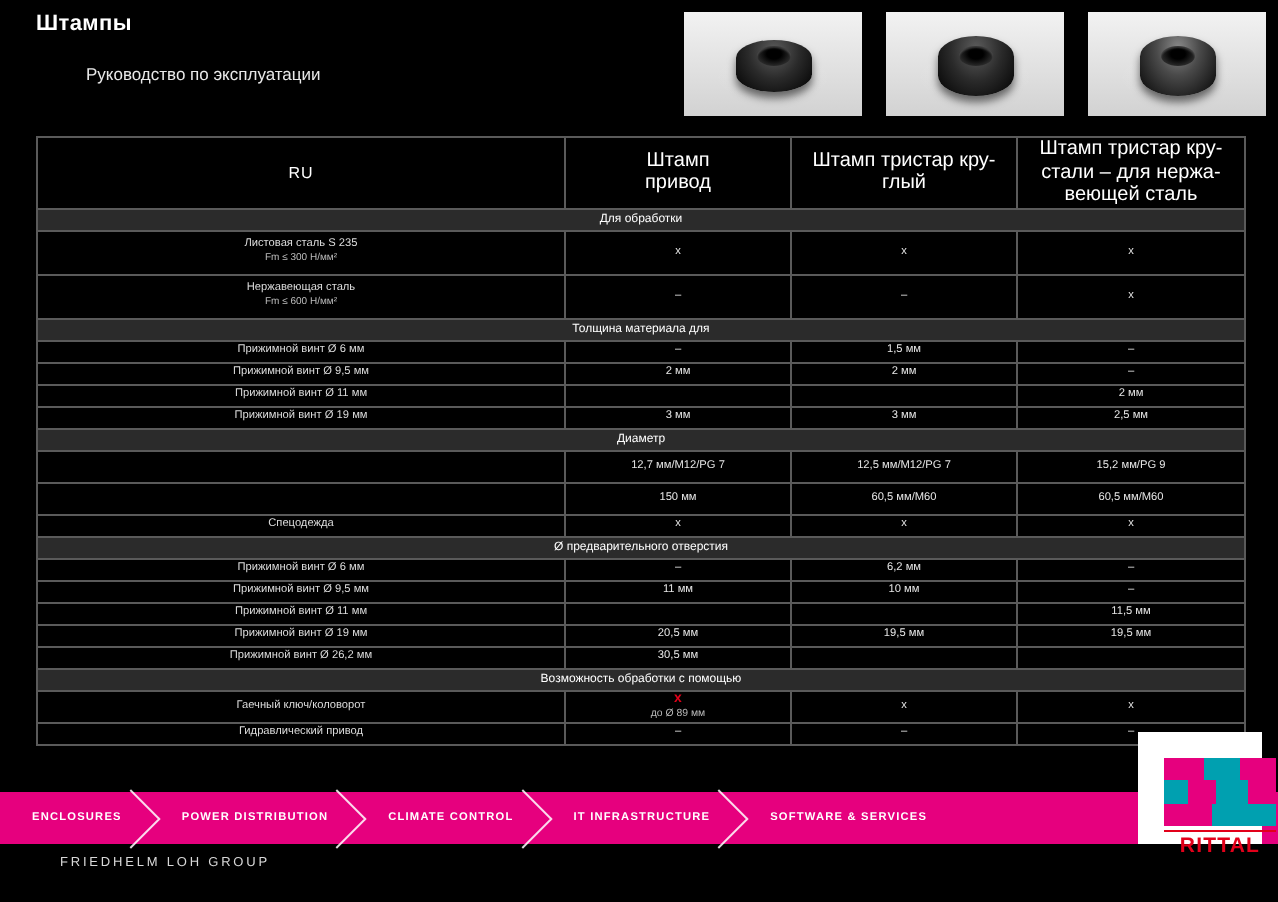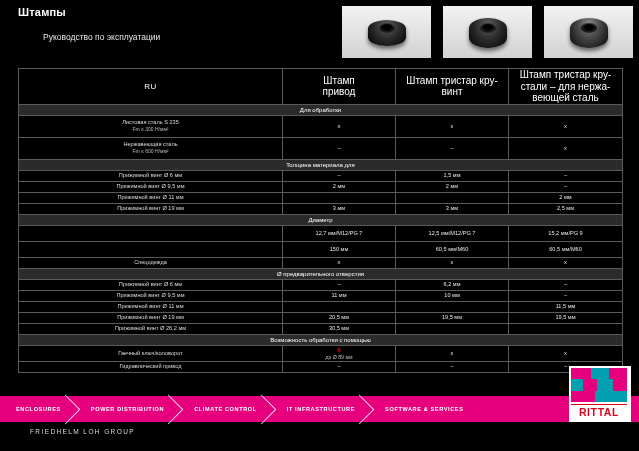--- a/index.html
+++ b/index.html
@@ -213,21 +213,21 @@
   .nav-item:last-child::after { display: none; }
 
   
   .logo {
     position: absolute;
     right: 8px;
     top: 366px;
     width: 62px;
     height: 56px;
     background: #ffffff;
-    padding: 2px;
+    padding: 13px;
   }
   .logo .blocks {
     position: relative;
     width: 56px;
     height: 34px;
     overflow: hidden;
     background: #ffffff;
   }
   .logo .blocks i {
     position: absolute;
@@ -293,21 +293,21 @@
       </colgroup>
       <tbody>
         <tr class="hdr-row">
           <td class="ru">RU</td>
           <td>
             <span>Штамп</span><br>
             <span>привод</span>
           </td>
           <td>
             <span>Штамп тристар кру-</span><br>
-            <span>винт</span>
+            <span>глый</span>
           </td>
           <td>
             <span>Штамп тристар кру-</span><br>
             <span>стали – для нержа-</span><br>
             <span>веющей сталь</span>
           </td>
         </tr>
 
         <tr class="section-row">
           <td colspan="4">Для обработки</td>

